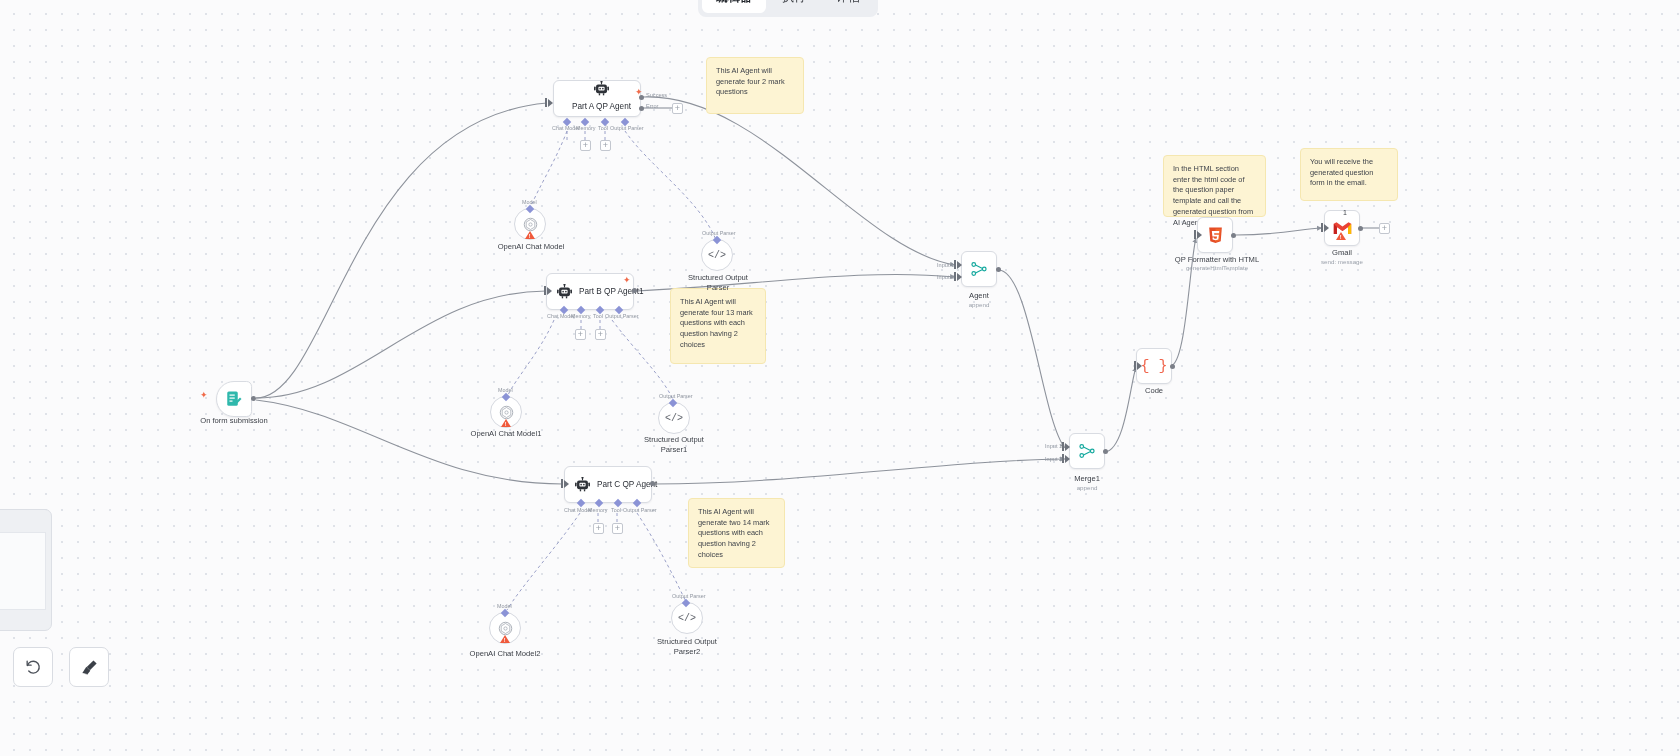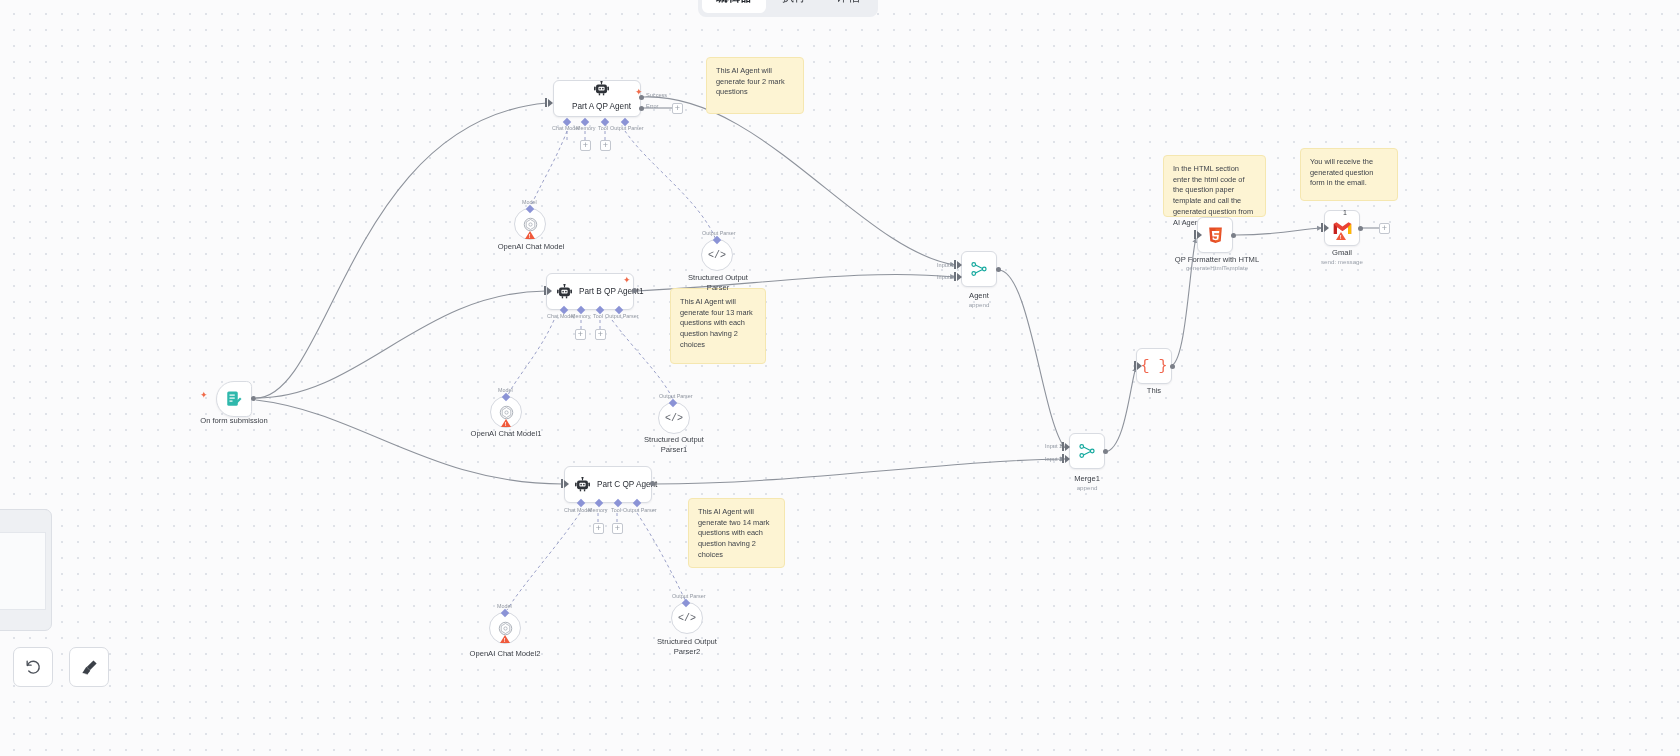--- a/index.html
+++ b/index.html
@@ -452,21 +452,21 @@
   <div class="port" style="left:1103px; top:449px;"></div>
   <div class="node-label" style="left:1057px; top:474px; width:60px;">Merge1</div>
   <div class="node-sublabel" style="left:1057px; top:484px; width:60px;">append</div>
 
   <div class="inarrow" style="left:1137px; top:362px;"></div>
   <div class="inbar" style="left:1134px; top:361px;"></div>
   <div class="node sq" style="left:1136px; top:348px;">
     <span style="font-size:15px; color:#f0634a; font-family:'Liberation Mono',monospace;">{ }</span>
   </div>
   <div class="port" style="left:1170px; top:364px;"></div>
-  <div class="node-label" style="left:1124px; top:386px; width:60px;">This</div>
+  <div class="node-label" style="left:1124px; top:386px; width:60px;">Code</div>
 
   <div class="inarrow" style="left:1197px; top:231px;"></div>
   <div class="inbar" style="left:1194px; top:230px;"></div>
   <div class="node sq" style="left:1197px; top:217px;">
     <svg width="19" height="19" viewBox="0 0 24 24">
       <path d="M4 2 L20 2 L18.6 19.2 L12 21.6 L5.4 19.2 z" fill="#e44d26"></path>
       <path d="M12 3.4 L12 20.3 L17.4 18.4 L18.6 3.4 z" fill="#f16529"></path>
       <path d="M7.2 6.2 L16.8 6.2 L16.5 9 L10.3 9 L10.5 11 L16.3 11 L15.6 17 L12 18.1 L8.4 17 L8.2 14.4 L10.2 14.4 L10.3 15.7 L12 16.2 L13.7 15.7 L13.9 13.2 L8.1 13.2 L7.4 6.2 z" fill="#ffffff"></path>
     </svg>
   </div>

